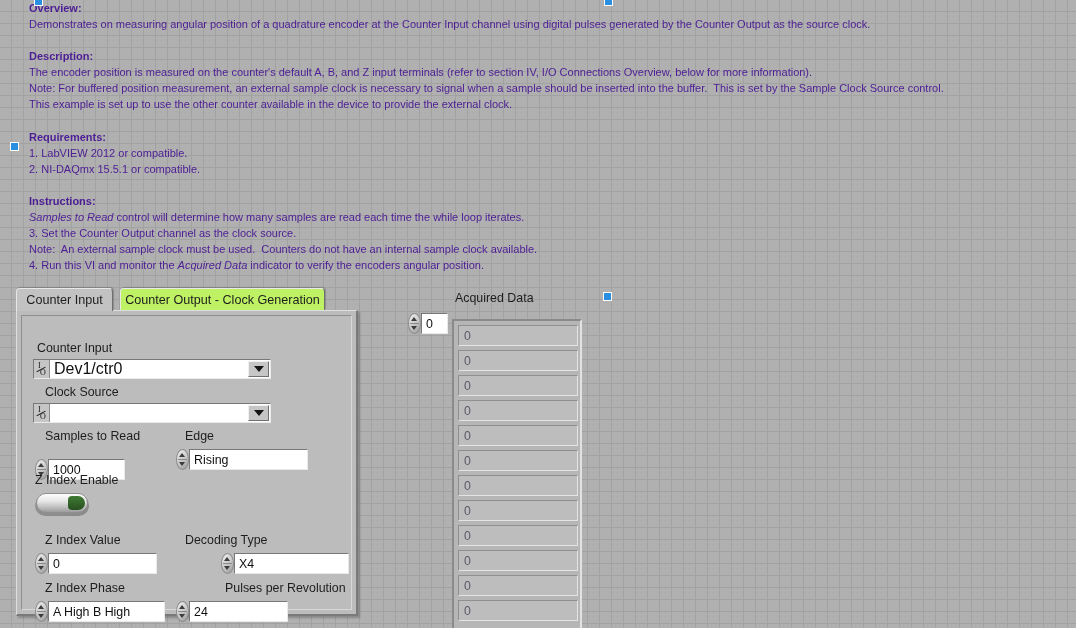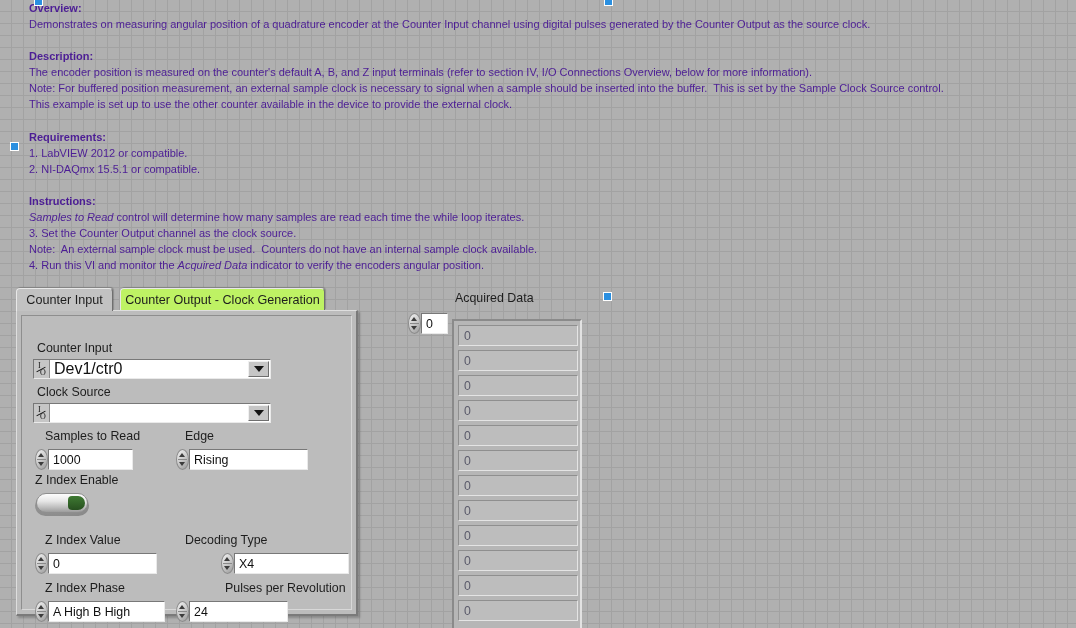--- a/index.html
+++ b/index.html
@@ -160,35 +160,35 @@
         <span class="io-i">I</span>
         <span class="io-bar"></span>
         <span class="io-o">O</span>
       </div>
       <div class="ioval">Dev1/ctr0</div>
       <div class="iodrop">
           <span class="arw"></span>
         </div>
     </div>
 
-    <div class="lbl" style="left:20px;top:74px;">Clock Source</div>
+    <div class="lbl" style="left:28px;top:74px;">Clock Source</div>
     <div class="ioctl" style="left:16px;top:92px;width:238px;">
       <div class="ioglyph">
         <span class="io-i">I</span>
         <span class="io-bar"></span>
         <span class="io-o">O</span>
       </div>
       <div class="ioval"></div>
       <div class="iodrop">
           <span class="arw"></span>
         </div>
     </div>
 
     <div class="lbl" style="left:28px;top:118px;">Samples to Read</div>
-    <div class="numctl" style="left:18px;top:138px;width:98px;justify-content:center;">
+    <div class="numctl" style="left:18px;top:148px;width:90px;justify-content:center;">
       <div class="spin">
         <span class="body"></span>
         <span class="up"></span>
         <span class="mid"></span>
         <span class="dn"></span>
       </div>
       <div class="numfield">1000</div>
     </div>
 
     <div class="lbl" style="left:168px;top:118px;">Edge</div>

